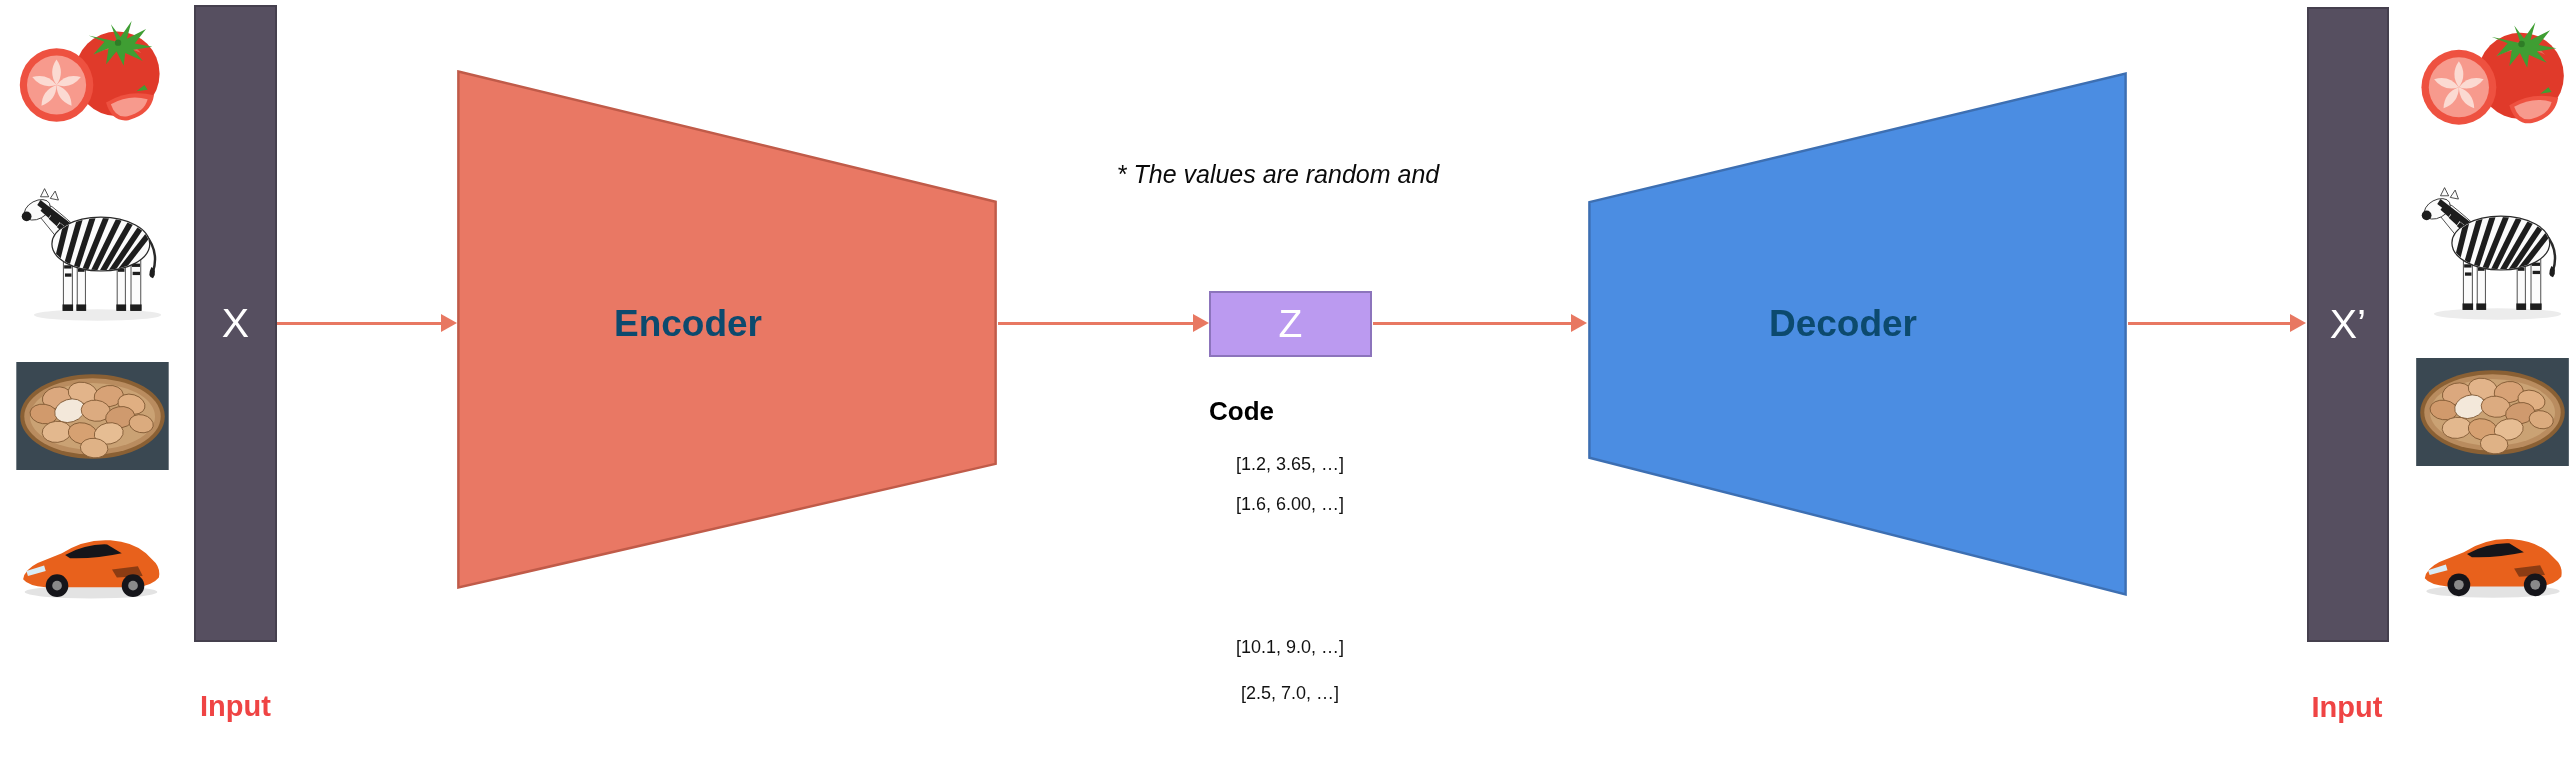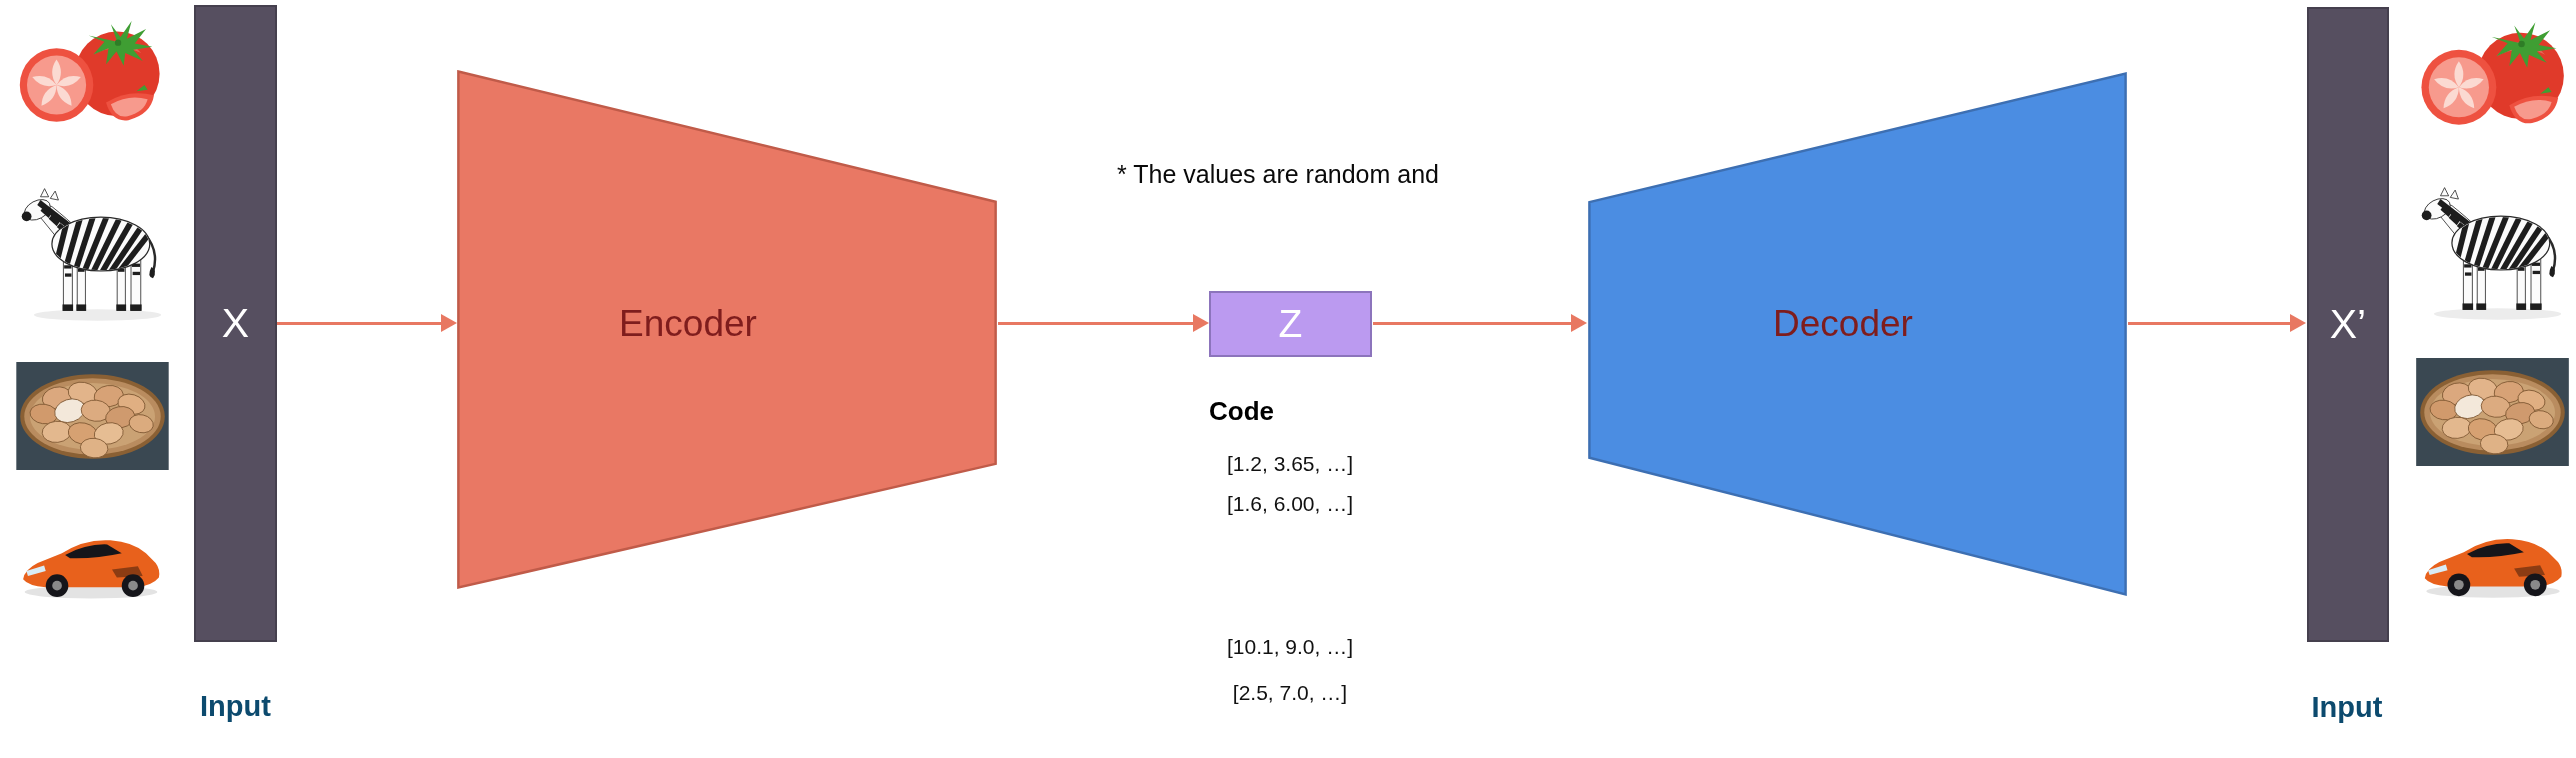--- a/index.html
+++ b/index.html
@@ -8,47 +8,47 @@
     font-family:"Liberation Sans", sans-serif; overflow:hidden;
   }
   .photo { position:absolute; }
   .io-bar {
     position:absolute; background:#564f60; border:2.4px solid #45404e;
     box-sizing:border-box; display:flex; align-items:center; justify-content:center;
   }
   .io-symbol { color:#ffffff; font-size:41px; font-weight:400; }
   .trap { position:absolute; overflow:visible; }
   .shape-label {
-    position:absolute; color:#7f1d1d; font-size:37px; font-weight:400;
+    position:absolute; color:#0c4a6e; font-size:37px; font-weight:700;
     transform:translate(-50%,-50%); white-space:nowrap;
   }
   .arrow { position:absolute; height:19.5px; }
   .arrow .shaft { position:absolute; left:0; right:13px; top:8.1px; height:3.3px; background:#e87862; }
   .arrow .head {
     position:absolute; right:0; top:0; width:0; height:0;
     border-left:16.3px solid #e87862; border-top:9.8px solid transparent; border-bottom:9.8px solid transparent;
   }
   .code-box {
     position:absolute; left:1209px; top:291px; width:163px; height:66px;
     background:#bb9af0; border:2.4px solid #8c74bc; box-sizing:border-box;
     display:flex; align-items:center; justify-content:center;
   }
   .code-box .io-symbol { font-size:39px; }
   .note {
     position:absolute; left:1278px; top:158px; transform:translateX(-50%);
-    text-align:left; font-size:25px; line-height:33px; color:#0a0a0a; white-space:nowrap;
-  }
-  .caption { position:absolute; font-size:29px; font-weight:700; color:#0c4a6e; text-align:center; line-height:36px; }
+    text-align:left; font-size:25px; line-height:33px; color:#0a0a0a; white-space:nowrap;font-style:italic;
+  }
+  .caption { position:absolute; font-size:29px; font-weight:700; color:#ef4444; text-align:center; line-height:36px; }
   .code-caption {
     position:absolute; left:1209px; top:396px; width:163px; text-align:left;
     font-size:26px; font-weight:700; color:#000;
   }
   .code-value {
     position:absolute; left:1290px; transform:translate(-50%,-50%);
-    font-size:21px; color:#111; white-space:nowrap;
+    font-size:18px; color:#111; white-space:nowrap;
   }
   .defs-holder { position:absolute; width:0; height:0; overflow:hidden; }
 </style>
 </head>
 <body>
 
 <svg class="defs-holder" aria-hidden="true">
   <defs>
     <symbol id="sym-tomatoes" viewBox="0 0 190 145">
       <circle cx="126" cy="76" r="53" fill="#e03a2a"></circle>

